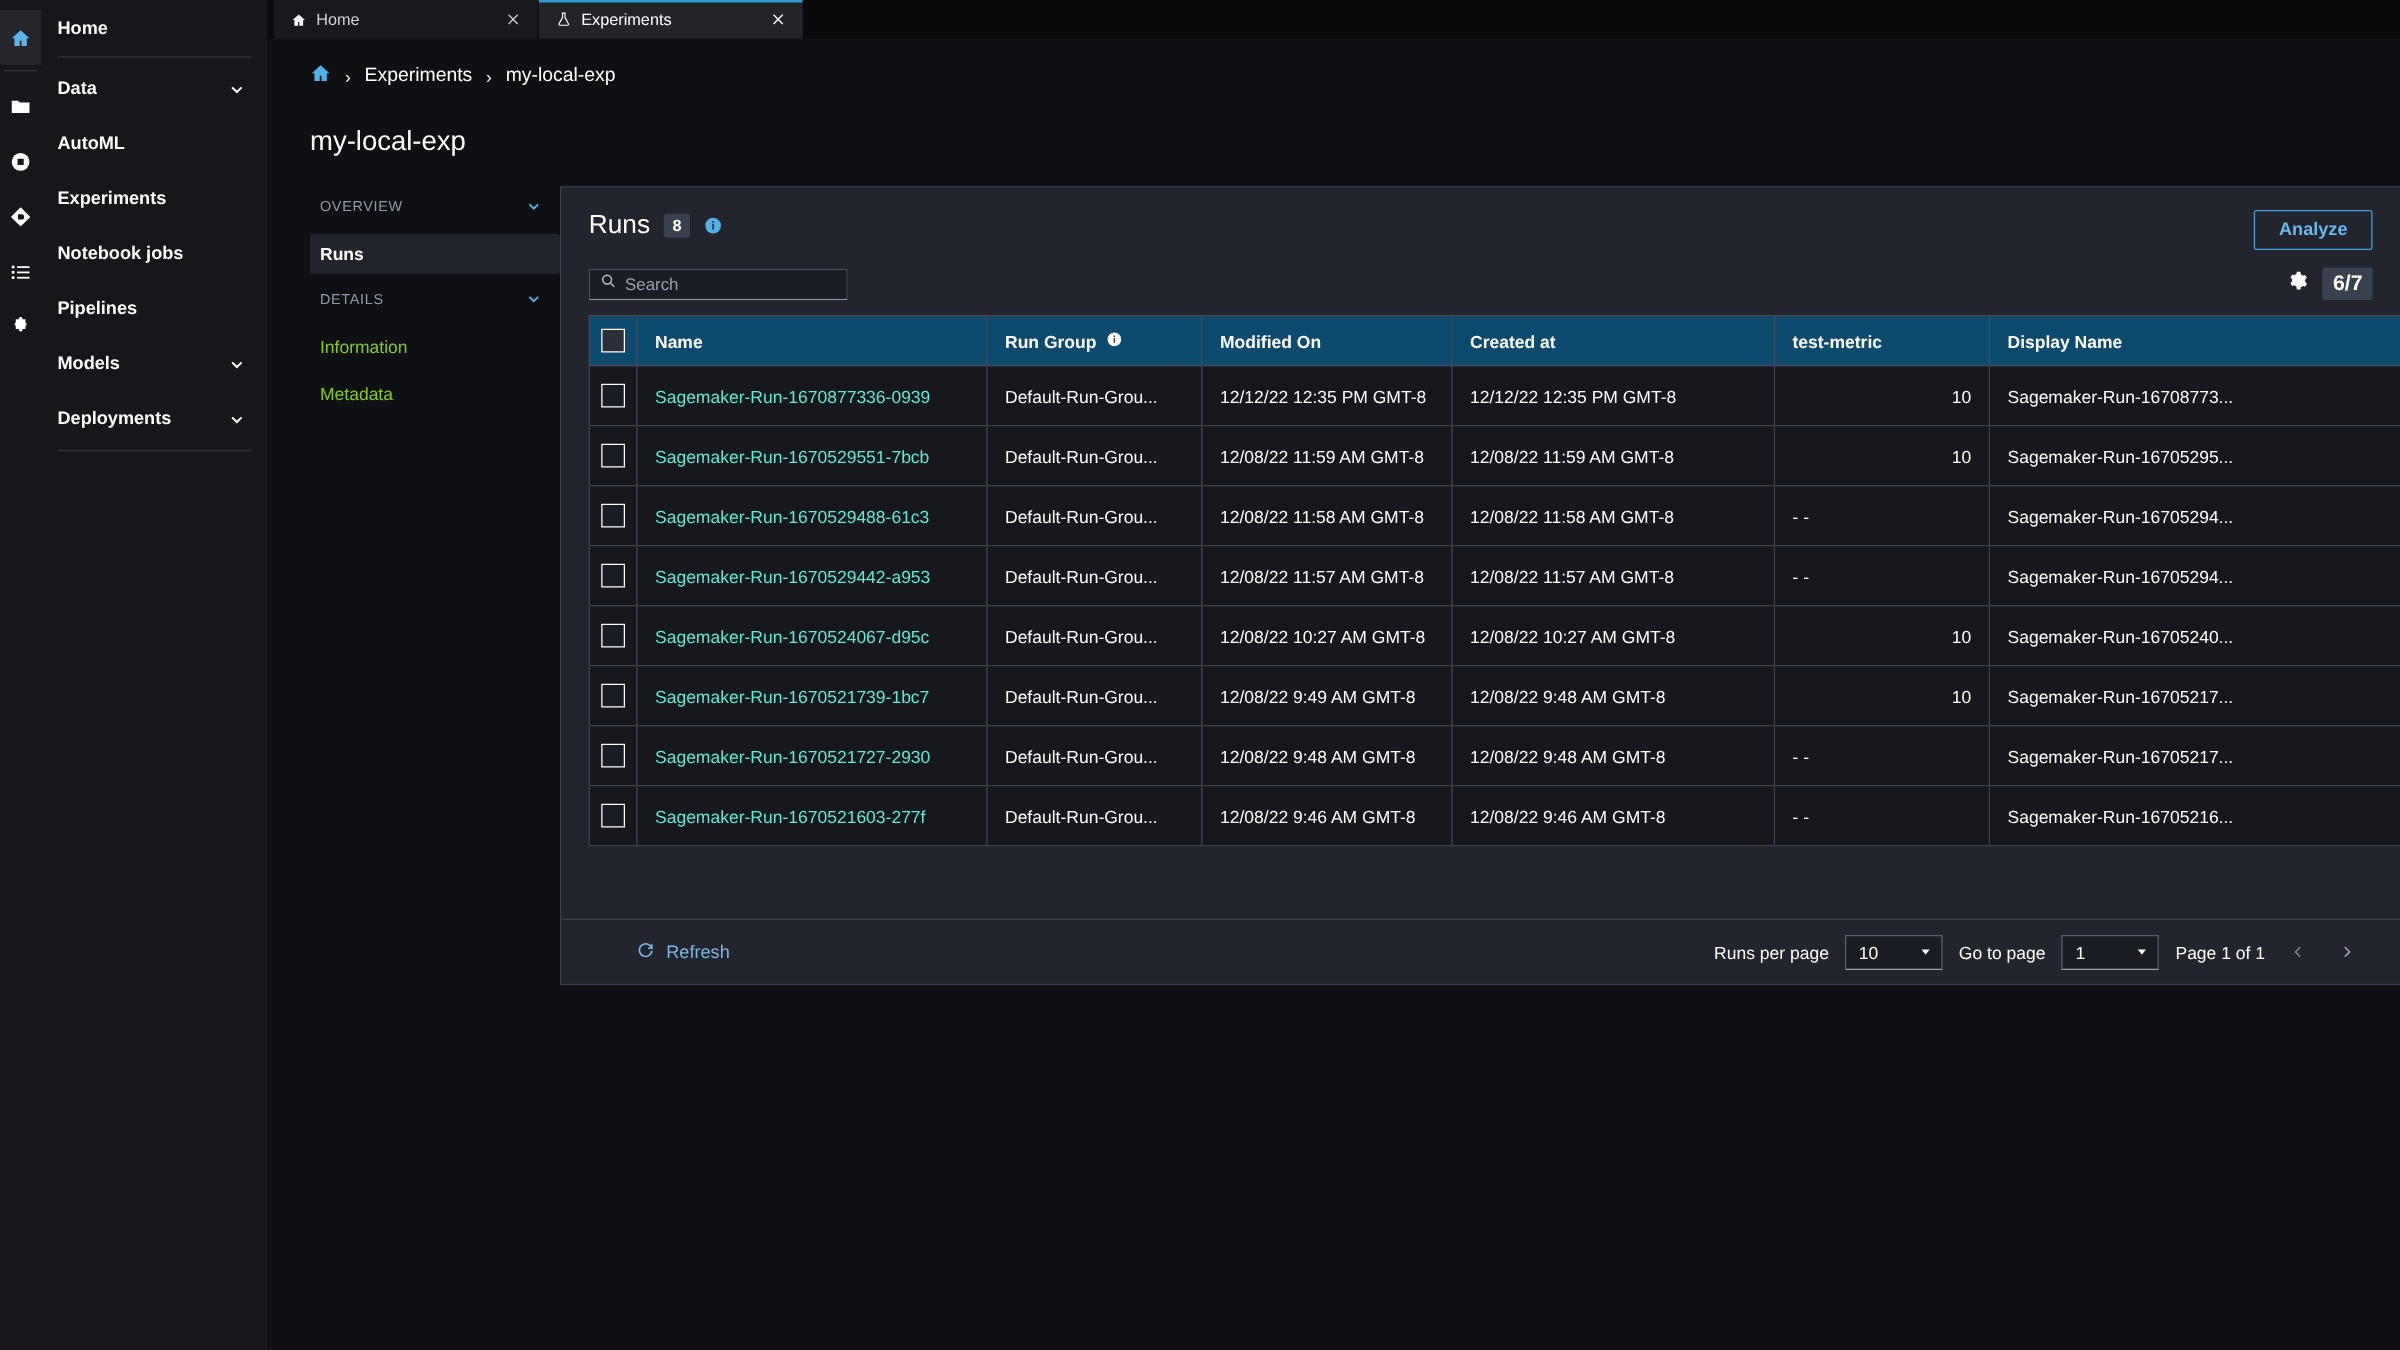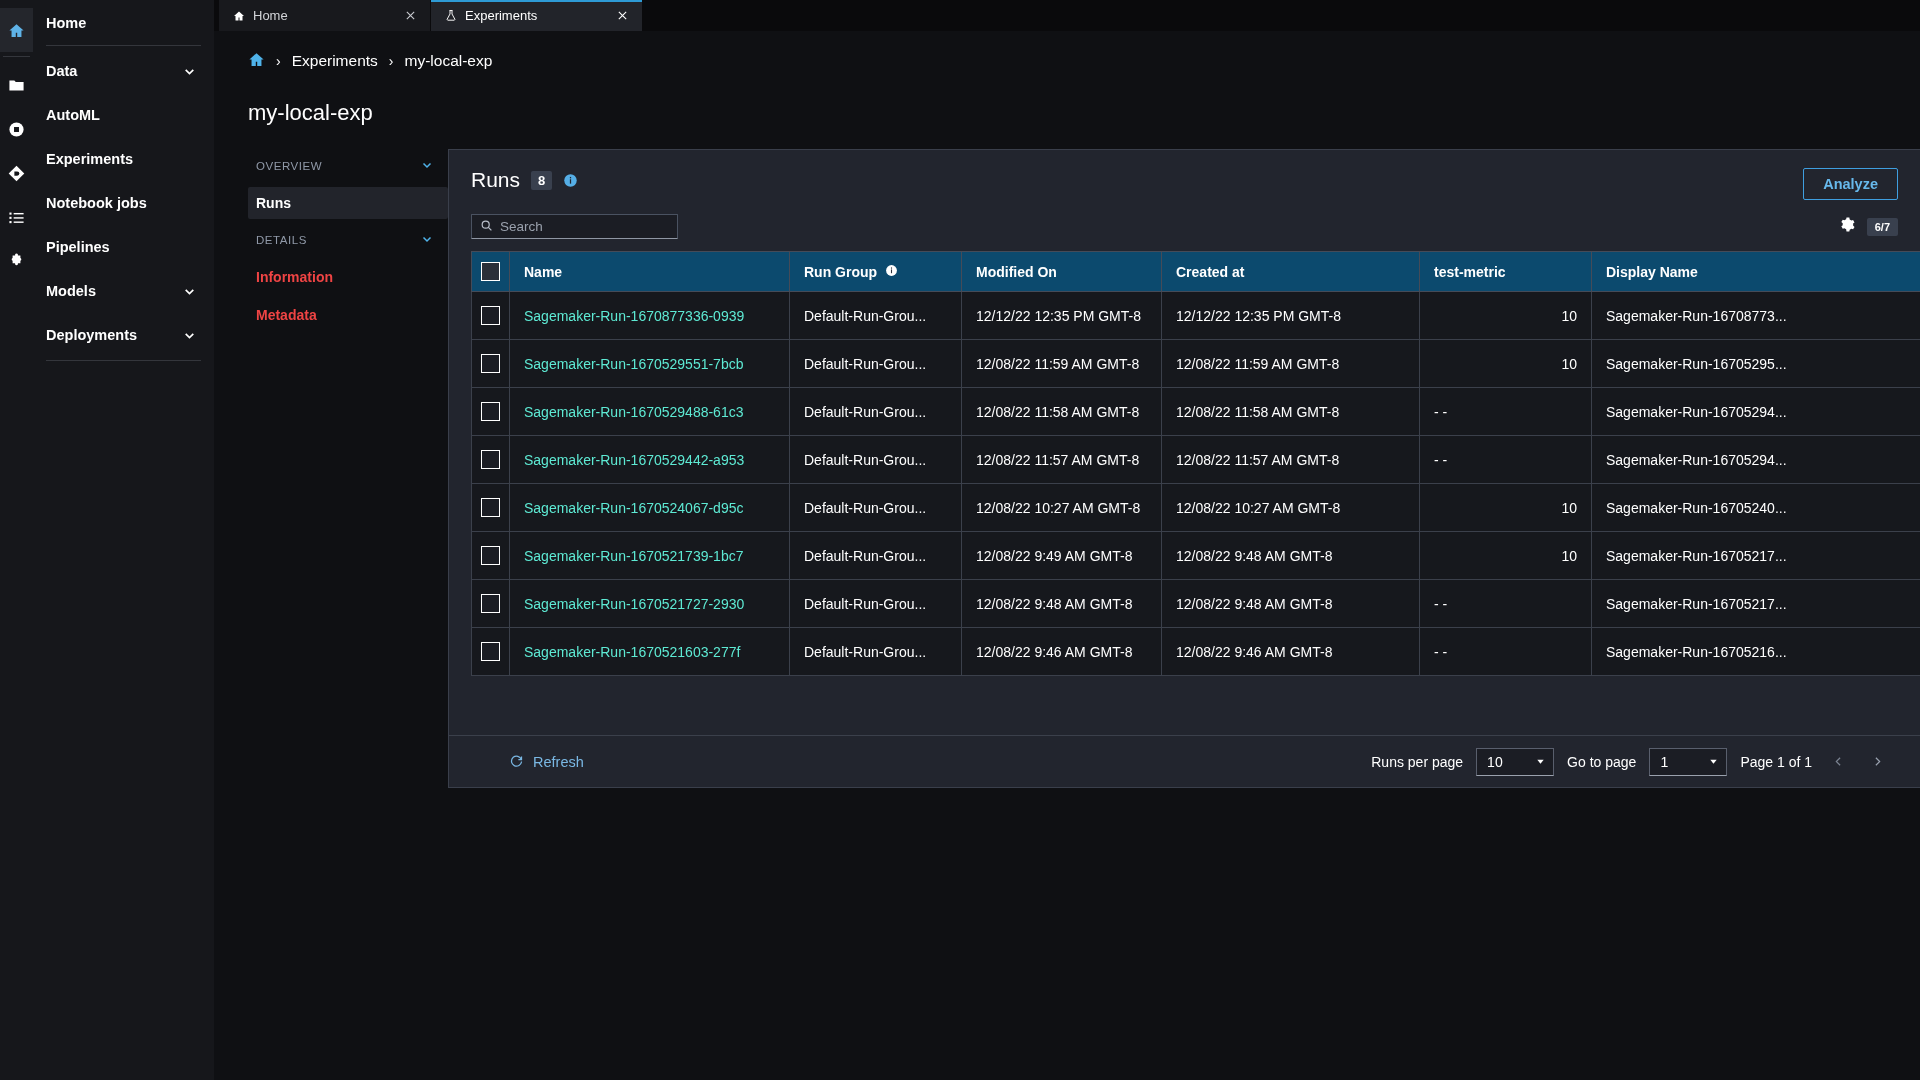--- a/index.html
+++ b/index.html
@@ -119,23 +119,22 @@
   }
   .subnav-section {
     display: flex; align-items: center; justify-content: space-between;
     height: 30px; padding: 0 15px 0 8px;
     font-size: 11.5px; letter-spacing: 0.55px;
     color: #9099a8; font-weight: normal;
   }
   .subnav-item {
     height: 32px; display: flex; align-items: center;
     padding: 0 8px; margin: 6px 0;
-    font-size: 14px; color: #ef4444;
+    font-size: 14px; color: #84cc16;
     border-radius: 2px;
-    font-weight: bold;
   }
   .subnav-item.selected {
     background: #22242b; font-weight: bold; color: #ffffff;
   }
 
   
   #runs-panel {
     flex: 1 1 auto; min-width: 0;
     background: #22252e;
     border: 1px solid #3a3f4b;
@@ -178,21 +177,21 @@
     padding: 0 8px; border-radius: 1px;
   }
   #search-input {
     flex: 1 1 auto; background: transparent; border: none; outline: none;
     color: #ffffff; font-size: 13.5px;
     font-family: "Liberation Sans", sans-serif;
   }
   #search-input::placeholder { color: #9aa1ad; }
   #tools-right { display: flex; align-items: center; gap: 12px; }
   #col-count {
-    background: #39404e; color: #ffffff; font-size: 11px; font-weight: bold;
+    background: #39404e; color: #ffffff; font-size: 17px; font-weight: bold;
     padding: 3px 8px; border-radius: 2px;
   }
 
   
   #table-wrap { flex: 1 1 auto; overflow: hidden; padding-left: 22px; }
   table { border-collapse: collapse; width: 1470px; table-layout: fixed; }
   thead th {
     background: #0c4a6e; color: #ffffff;
     font-size: 14px; font-weight: bold; text-align: left;
     height: 40px; padding: 0 14px;

